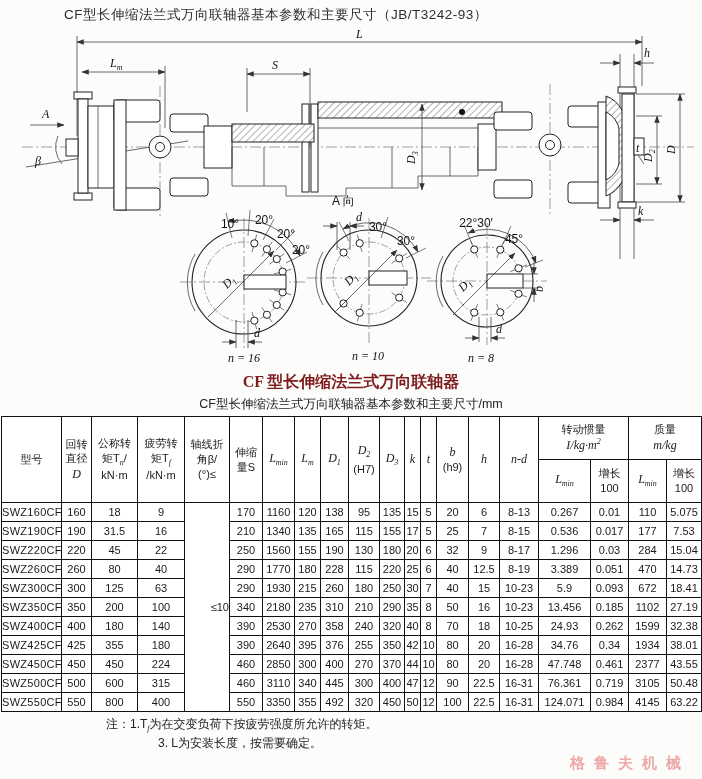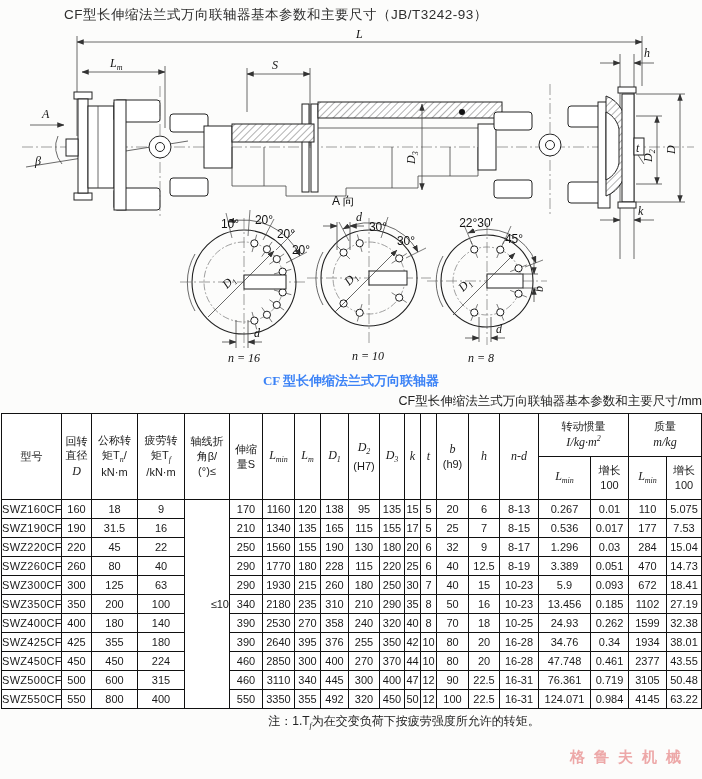--- a/index.html
+++ b/index.html
@@ -17,38 +17,38 @@
   .cl{stroke:#777;stroke-width:.7;fill:none;stroke-dasharray:11 3 2 3;}
   .bc{stroke:#777;stroke-width:.7;fill:none;stroke-dasharray:7 2 2 2;}
   .dim{stroke:#444;stroke-width:.8;fill:none;}
   .hole{fill:#fff;stroke:#222;stroke-width:1;}
   .tick{stroke:#444;stroke-width:.7;}
   text.dl{font:italic 12px "Liberation Serif","DejaVu Serif",serif;fill:#111;}
   text.dl tspan.sb{font-size:8px;}
   text.zh{font:12px "Liberation Sans",sans-serif;fill:#111;}
   text.nn{font:italic 12px "Liberation Serif","DejaVu Serif",serif;fill:#111;}
   .caption{text-align:center;font-family:"Liberation Serif","DejaVu Serif",serif;
-    font-weight:bold;font-size:13px;margin-top:1px;color:#3b82f6;}
-  .table-title{text-align:right;font-size:12.5px;margin:3px 0 3px 0;color:#222;}
+    font-weight:bold;font-size:16px;margin-top:1px;color:#7f1d1d;}
+  .table-title{text-align:center;font-size:12.5px;margin:3px 0 3px 0;color:#222;}
   table.spec{border-collapse:collapse;table-layout:fixed;width:700px;margin-left:1px;
     text-align:center;font-size:11px;}
   table.spec th,table.spec td{border:1px solid #111;padding:0;overflow:hidden;}
   table.spec th{font-weight:normal;font-size:11px;line-height:1.35;background:#fff;}
   table.spec thead tr th{height:42px;}
   table.spec td{height:18px;line-height:18px;font-size:11px;background:#fff;white-space:nowrap;}
   td.model{text-align:right;padding-left:3px;letter-spacing:.3px;}
   td.beta{font-size:12px;text-align:right;}
   .sym{font-style:italic;font-family:"Liberation Serif","DejaVu Serif",serif;font-size:12px;}
   .sym sub,.sym sup{font-size:8px;}
   sub.s,sup.s{font-size:8px;font-style:italic;font-family:"Liberation Serif",serif;}
   .notes{font-size:12px;line-height:1.45;margin-top:4px;color:#222;}
-  .note-1{margin-left:106px;text-align:center;}
+  .note-1{margin-left:106px;}
   .note-2{margin-left:148px;}
   .note-3{margin-left:158px;}
-  .watermark{position:absolute;right:12px;bottom:12px;text-align:center;}
+  .watermark{position:absolute;right:12px;bottom:6px;text-align:center;}
   .wm1{color:#eda8a8;font-weight:bold;font-size:15px;letter-spacing:9px;
     font-family:"Liberation Serif",serif;}
   .wm2{color:#c9c9c9;font-size:16px;letter-spacing:1.5px;margin-top:-1px;}
 </style>
 </head>
 <body>
 
 <div class="page-title">CF型长伸缩法兰式万向联轴器基本参数和主要尺寸（JB/T3242-93）</div>
 
 <svg class="drawing" width="697" height="347" viewBox="0 0 697 347">
@@ -601,17 +601,18 @@
         <td>124.071</td>
         <td>0.984</td>
         <td>4145</td>
         <td>63.22</td>
       </tr>
     </tbody>
 </table>
 
 <div class="notes">
   <div class="note-1"><span>注：1.T</span><sub class="s">f</sub><span>为在交变负荷下按疲劳强度所允许的转矩。</span></div>
+  <div class="note-3"><span>3. L</span><sub class="s"></sub><span>为安装长度，按需要确定。</span></div>
 </div>
 
 <div class="watermark">
   <div class="wm1">格鲁夫机械</div>
 </div>
 
 </body></html>

